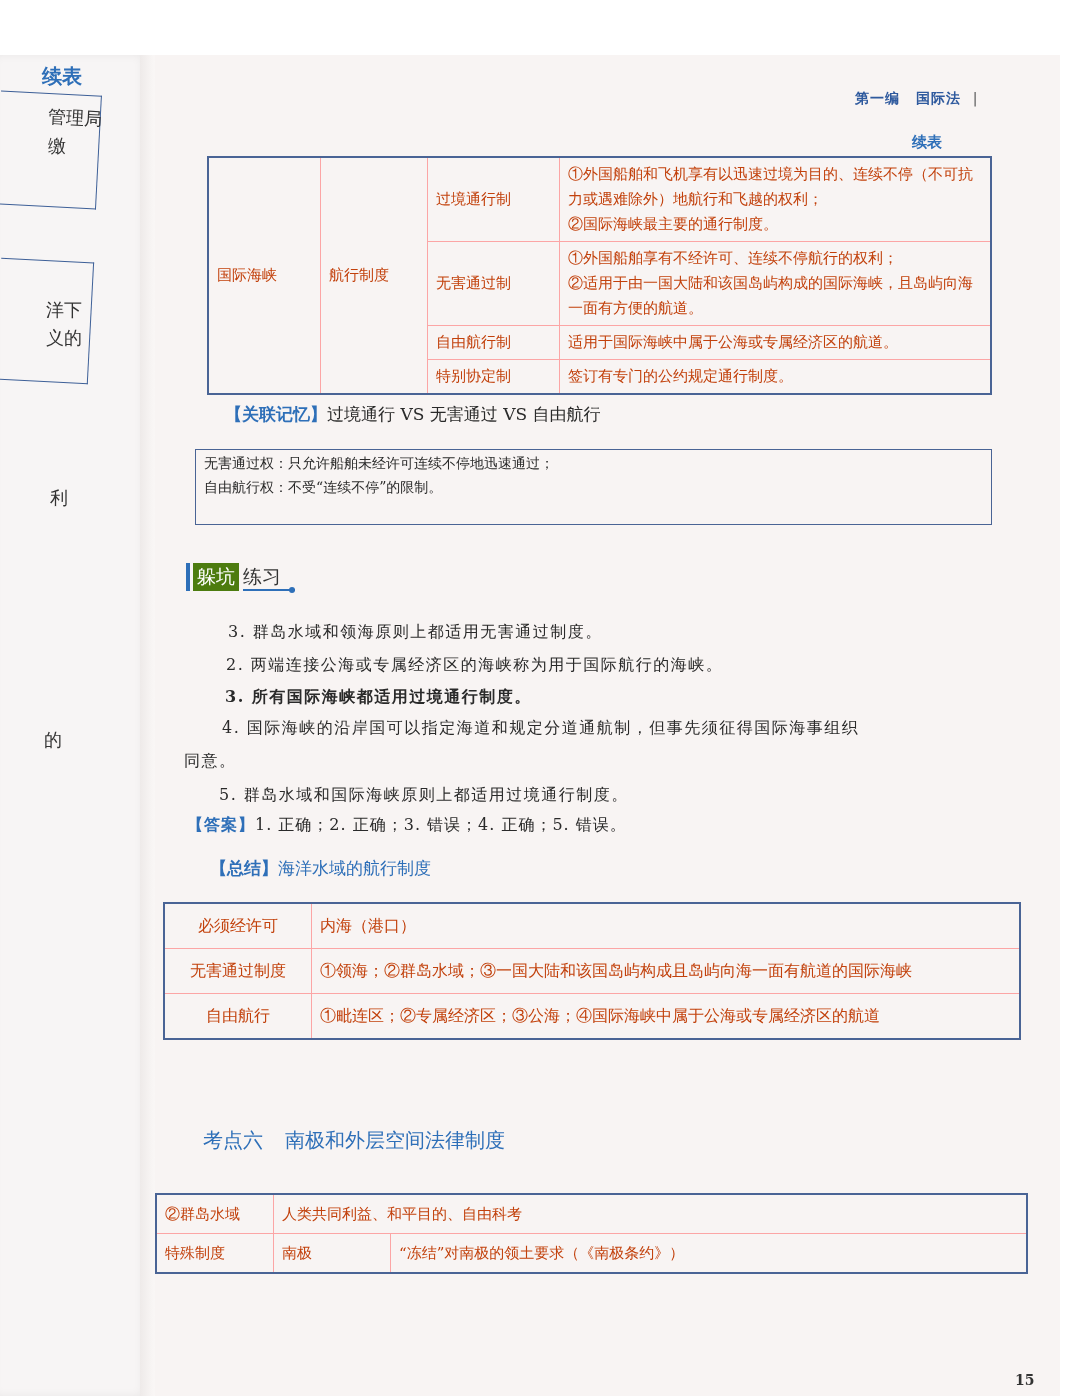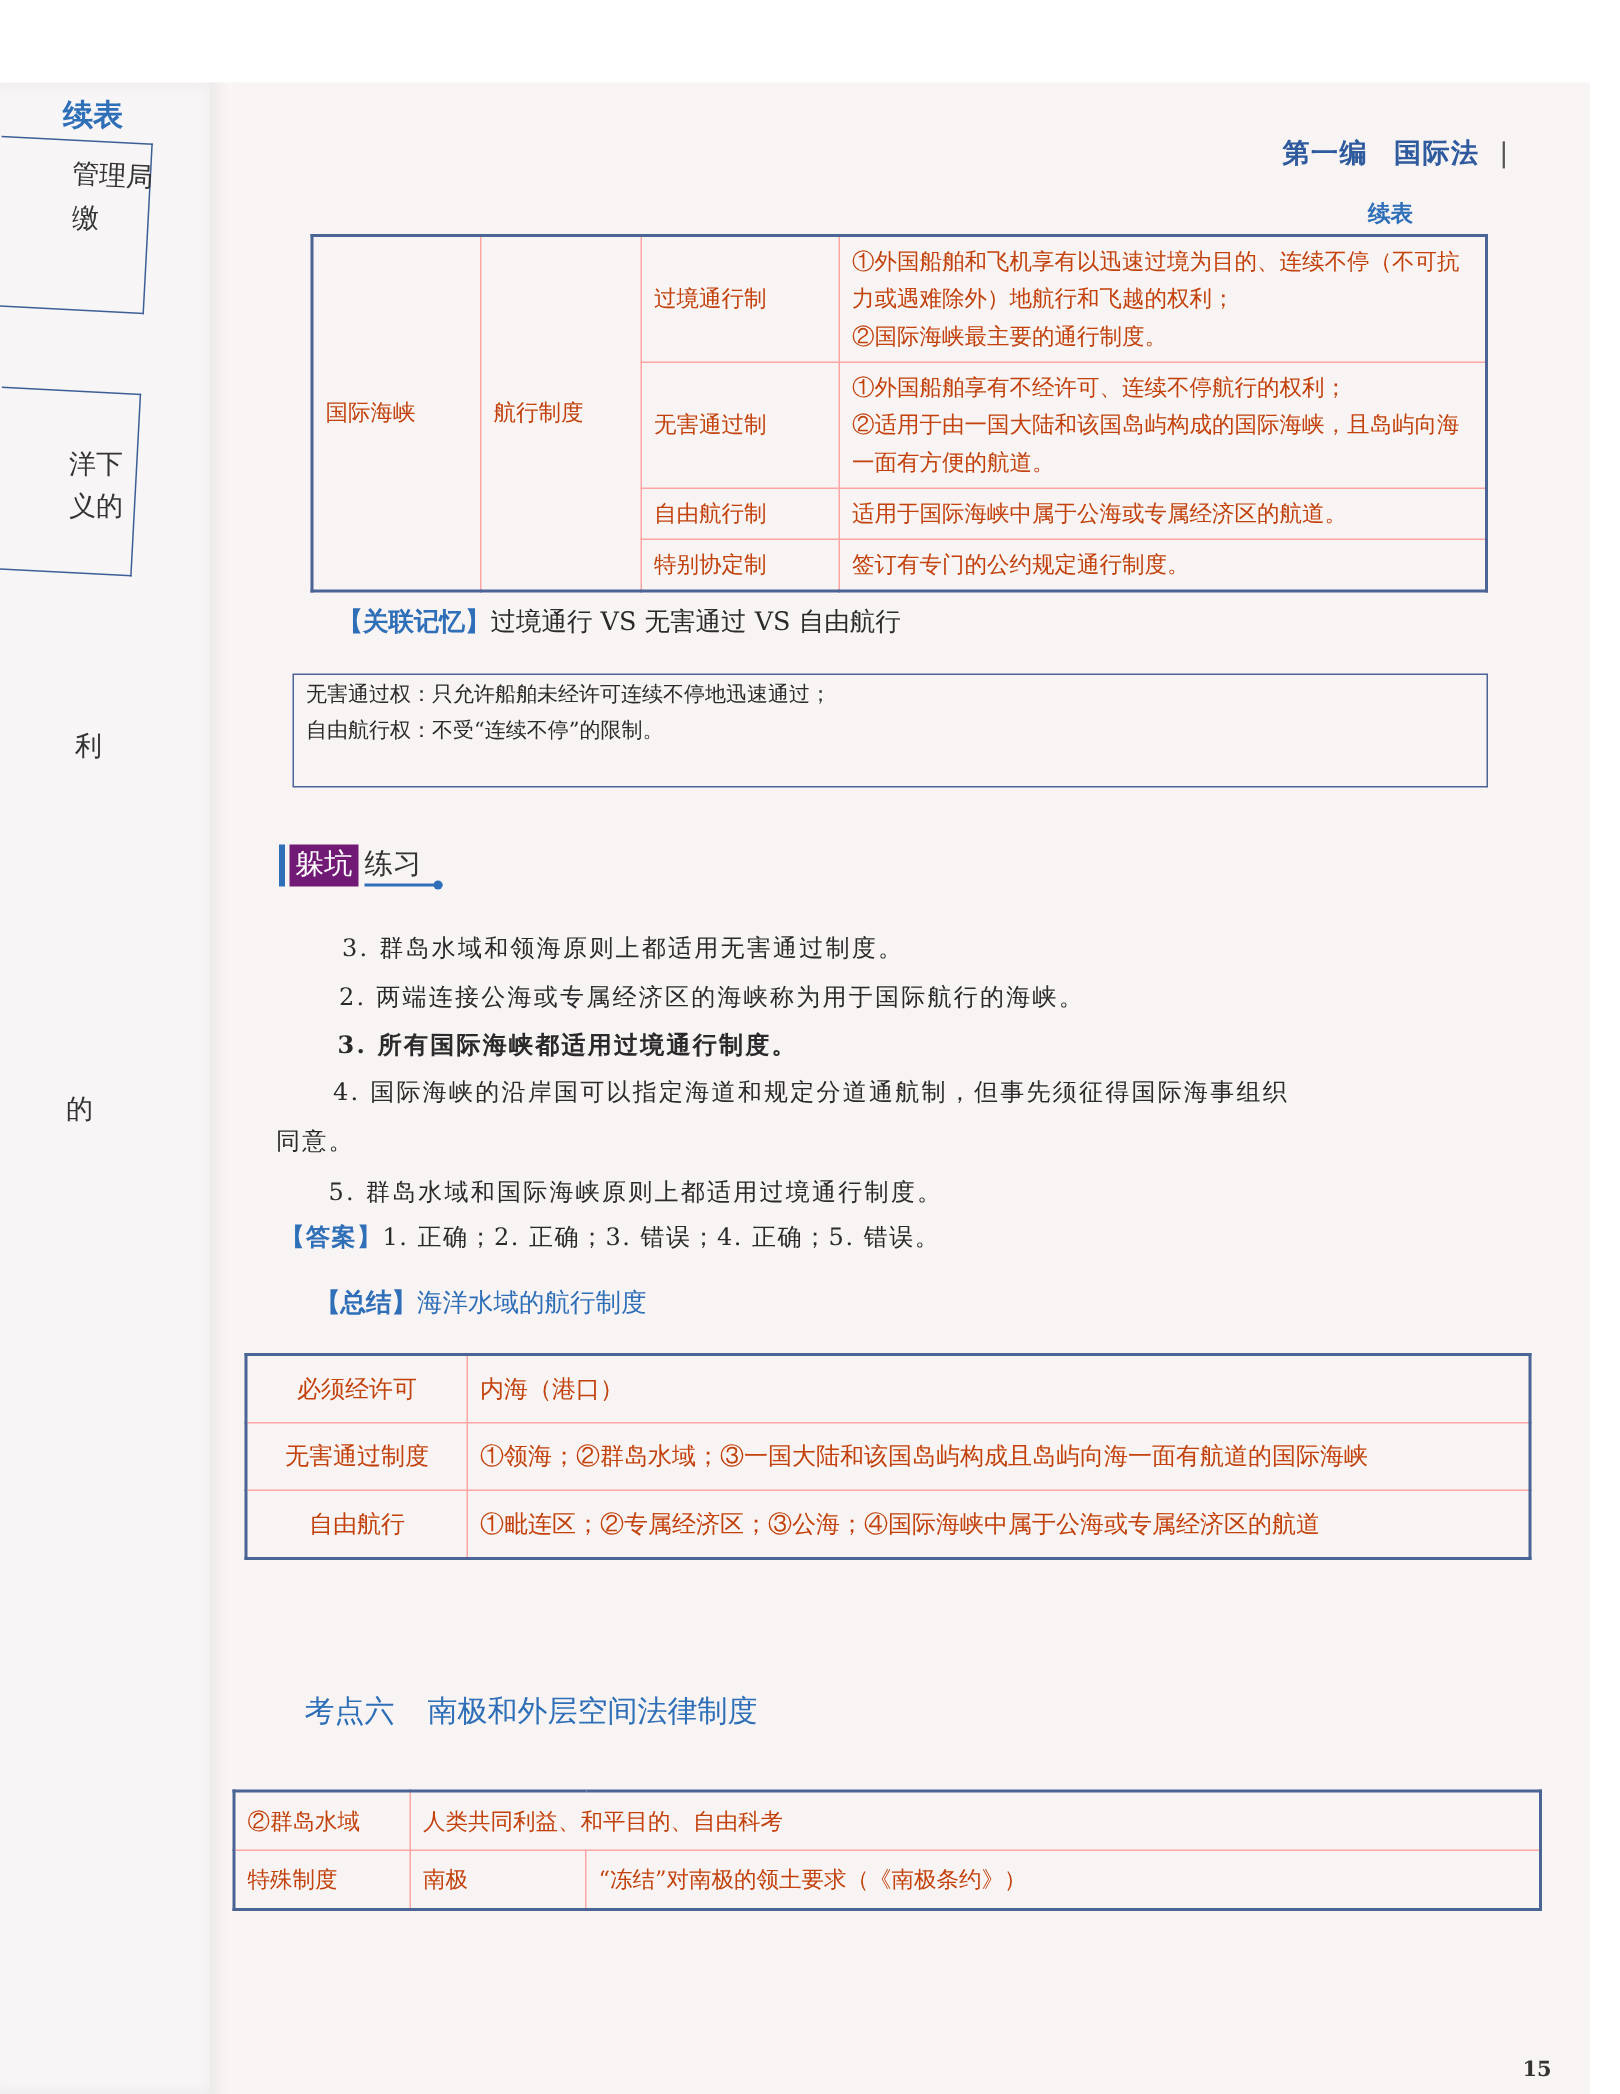--- a/index.html
+++ b/index.html
@@ -5,37 +5,37 @@
   html,body{margin:0;padding:0;}
   body{width:1080px;height:1396px;position:relative;overflow:hidden;background:#ffffff;font-family:"DejaVu Serif","Liberation Serif",serif;color:#2a2a2a;}
   .bg-top{position:absolute;left:0;top:0;width:1080px;height:55px;background:#ffffff;}
   .left-page{position:absolute;left:0;top:55px;width:148px;height:1341px;background:#f7f5f5;box-shadow:inset -6px 0 10px rgba(0,0,0,0.06);overflow:hidden;}
   .spine{position:absolute;left:140px;top:55px;width:22px;height:1341px;background:linear-gradient(90deg,#eeeae9,#f9f6f5 60%,#fbf8f7);}
   .right-page{position:absolute;left:155px;top:55px;width:905px;height:1341px;background:#f8f4f3;}
   .lp-title{position:absolute;left:42px;top:62px;color:#2e6fb8;font-weight:bold;font-size:20px;font-family:"DejaVu Sans",sans-serif;}
   .lp-box{position:absolute;border:1.5px solid #3d5f97;border-left:none;background:transparent;}
   .lp-text{position:absolute;font-size:18px;color:#333;font-family:"DejaVu Sans",sans-serif;line-height:30px;}
 
-  .header{position:absolute;left:855px;top:90px;font-family:"DejaVu Sans",sans-serif;font-size:18px;color:#2f5a9e;font-weight:bold;letter-spacing:1px;}
+  .header{position:absolute;left:855px;top:90px;font-family:"DejaVu Sans",sans-serif;font-size:14px;color:#2f5a9e;font-weight:bold;letter-spacing:1px;}
   .header .sep{margin-left:6px;font-weight:normal;color:#555;}
   .cont-label{position:absolute;left:912px;top:133px;font-family:"DejaVu Sans",sans-serif;font-size:15px;color:#2e6fb8;font-weight:bold;}
 
   table{border-collapse:collapse;position:absolute;font-size:15px;}
   td{border:1px solid #fca5a5;padding:4px 8px;vertical-align:middle;color:#c2410c;margin-top:12px;}
   .t1{left:207px;top:156px;width:785px;border:2px solid #4a6495;}
   .t1 td{line-height:25px;}
   .c-center{text-align:left;}
 
   .recall-title{position:absolute;left:225px;top:403px;font-size:17px;}
   .blue-bracket{color:#2e6fb8;font-weight:bold;font-family:"DejaVu Sans",sans-serif;}
   .recall-box{position:absolute;left:195px;top:449px;width:797px;height:76px;border:1.5px solid #4a6495;font-size:14px;padding:2px 8px;box-sizing:border-box;line-height:23.5px;}
 
   .practice{position:absolute;left:186px;top:562px;height:30px;display:flex;align-items:center;}
   .practice .bar{width:4px;height:28px;background:#2e6fb8;margin-right:3px;}
-  .practice .badge{background:#701a75;color:#fff;font-family:Liberation Sans, sans-serif;font-size:19px;padding:0 4px;height:28px;line-height:28px;}
+  .practice .badge{background:#4d7c0f;color:#fff;font-family:Liberation Sans, sans-serif;font-size:19px;padding:0 4px;height:28px;line-height:28px;}
   .practice .label{font-family:"DejaVu Sans",sans-serif;font-size:19px;color:#333;margin-left:4px;border-bottom:2px solid #2e6fb8;line-height:26px;padding-right:14px;position:relative;}
   .practice .label .dot{position:absolute;right:0;bottom:-4px;width:6px;height:6px;border-radius:3px;background:#2e6fb8;}
 
   .q{position:absolute;font-size:16px;color:#2a2a2a;letter-spacing:1.5px;}
   .ans{position:absolute;left:187px;top:815px;font-size:16px;letter-spacing:1px;}
 
   .summary-title{position:absolute;left:210px;top:857px;font-size:17px;}
   .summary-title .txt{color:#2e6fb8;font-family:"DejaVu Sans",sans-serif;}
   .t2{left:163px;top:902px;width:858px;border:2px solid #4a6495;font-size:16px;}
   .t2 td{height:36px;}

